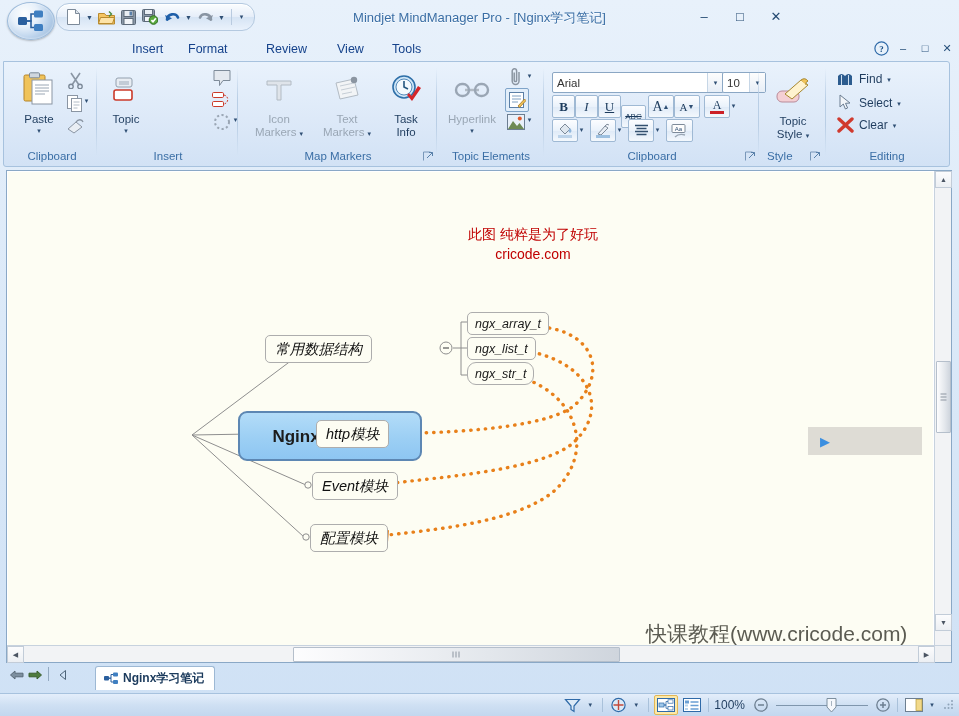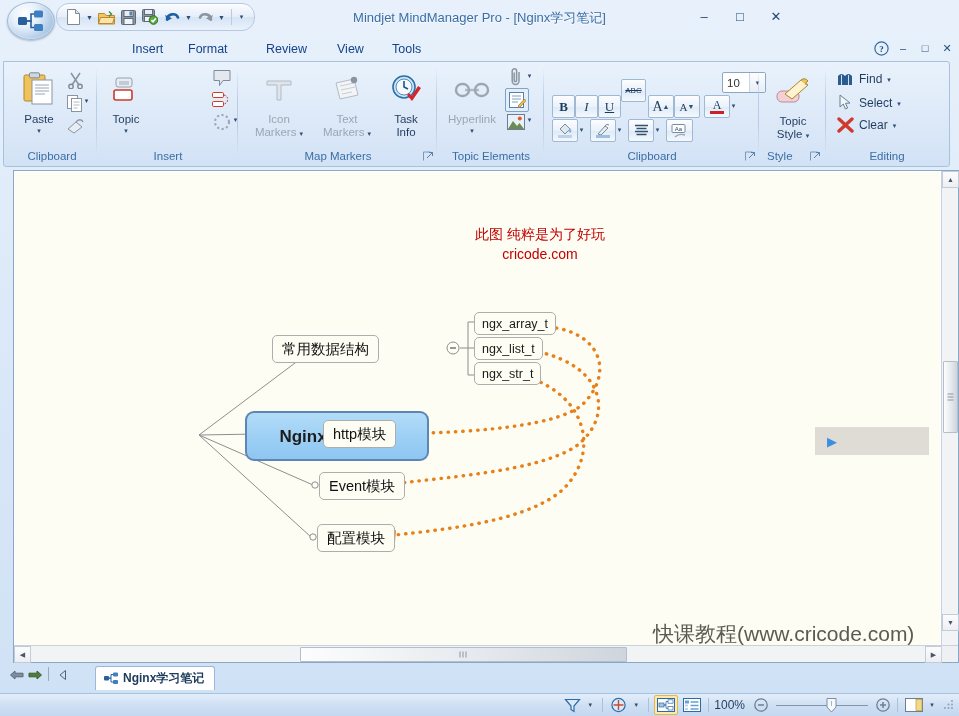--- a/index.html
+++ b/index.html
@@ -94,35 +94,35 @@
   .fbcaret{position:absolute;right:0;top:0;width:15px;height:100%;display:flex;align-items:center;justify-content:center;
     border-left:1px solid #c6d6e6;background:linear-gradient(180deg,#fdfdfd,#e7eef7);font-size:7px;color:#2f4f74;cursor:pointer;}
   .fbtn{position:absolute;height:21px;min-width:21px;border:1px solid #9fb9d4;border-radius:2px;
     background:linear-gradient(180deg,#fcfdff 0%,#eaf2fb 50%,#dfeaf7 51%,#f3f8fd 100%);
     display:flex;align-items:center;justify-content:center;cursor:pointer;color:#1b3a5c;}
 
   .editrow{position:absolute;display:flex;align-items:center;gap:5px;cursor:pointer;padding:1px 3px;border-radius:2px;}
   .editrow .etxt{font-size:12px;color:#1f3c5e;}
 
   
-  .docarea{position:absolute;left:13px;top:170px;width:944px;height:491px;
+  .docarea{position:absolute;left:6px;top:170px;width:944px;height:491px;
     background:#fff;border:1px solid #8aa8c6;}
   .canvas{position:absolute;left:1px;top:1px;width:925px;height:473px;background:#fdfdf3;overflow:hidden;}
   .vscroll{position:absolute;right:0;top:0;width:16px;height:474px;
     background:#f2f3f5;border-left:1px solid #c7d2de;}
   .hscroll{position:absolute;left:0;bottom:0;width:927px;height:16px;
     background:#f2f3f5;border-top:1px solid #c7d2de;}
   .sbarrow{position:absolute;display:flex;align-items:center;justify-content:center;
     background:linear-gradient(180deg,#fcfcfd,#eceff3);border:1px solid #c2ccd8;color:#4b5563;font-size:7px;cursor:pointer;}
   .sbthumb{position:absolute;background:linear-gradient(90deg,#fdfdfe,#e3e7ec 60%,#cfd5dd);
     border:1px solid #b5bfcb;border-radius:1px;cursor:pointer;}
   .corner{position:absolute;right:0;bottom:0;width:16px;height:16px;background:#eef0f3;border-left:1px solid #c7d2de;border-top:1px solid #c7d2de;}
 
   .node{position:absolute;background:#fdfdf3;border:1px solid #adadad;border-radius:5px;
-    display:flex;align-items:center;justify-content:flex-end;white-space:nowrap;cursor:pointer;}
+    display:flex;align-items:center;justify-content:flex-end;white-space:nowrap;cursor:pointer;font-style:italic;}
   .node.leaf{font-size:12.5px;color:#1a1a1a;padding:0 7px;height:21px;}
   .node.branch{font-size:14.5px;color:#111;padding:0 9px;height:26px;}
   .central{position:absolute;border-radius:9px;display:flex;align-items:center;justify-content:center;
     cursor:pointer;font-weight:bold;}
 
   .wmark{position:absolute;color:#c00000;font-size:14px;text-align:center;line-height:20px;white-space:nowrap;}
   .bigwmark{position:absolute;color:#5b5b52;font-size:21px;white-space:nowrap;}
   .taskpane{position:absolute;background:#dedcd5;display:flex;align-items:center;padding-left:12px;cursor:pointer;}
 
   
@@ -421,29 +421,33 @@
           </svg>
         </div>
         <div class="qatarrow" style="position:absolute;left:86px;top:47px;height:18px;">▾</div>
       </div>
       <div class="glabel">Topic Elements</div>
     </div>
     <div class="gsep" style="left:539px;"></div>
 
     <div class="rgroup" style="left:542px;width:212px;">
       <div class="gbody">
+        <div class="fontbox" style="left:6px;top:8px;width:166px;">
+          <span>Arial</span>
+          <span class="fbcaret">▾</span>
+        </div>
         <div class="fontbox" style="left:176px;top:8px;width:38px;">
           <span>10</span>
           <span class="fbcaret">▾</span>
         </div>
 
         <div class="fbtn" style="left:6px;top:31px;width:21px;font-weight:bold;font-family:'Liberation Serif',serif;font-size:13px;">B</div>
         <div class="fbtn" style="left:29px;top:31px;width:21px;font-style:italic;font-family:'Liberation Serif',serif;font-size:13px;">I</div>
         <div class="fbtn" style="left:52px;top:31px;width:21px;text-decoration:underline;font-family:'Liberation Serif',serif;font-size:13px;">U</div>
-        <div class="fbtn" style="left:75px;top:15px;width:23px;text-decoration:line-through;font-size:8px;">ABC</div>
+        <div class="fbtn" style="left:75px;top:41px;width:23px;text-decoration:line-through;font-size:8px;">ABC</div>
         <div class="fbtn" style="left:102px;top:31px;width:24px;">
           <span style="font-family:'Liberation Serif',serif;font-size:14px;">A</span>
             <span style="font-size:7px;color:#2f4f74;">▲</span>
         </div>
         <div class="fbtn" style="left:128px;top:31px;width:24px;">
           <span style="font-family:'Liberation Serif',serif;font-size:11px;">A</span>
             <span style="font-size:7px;color:#2f4f74;">▼</span>
         </div>
         <div class="fbtn" style="left:158px;top:31px;width:24px;flex-direction:column;gap:0;">
           <span style="font-family:'Liberation Serif',serif;font-size:12px;line-height:12px;">A</span>
@@ -619,21 +623,21 @@
       <div class="node branch" style="left:302px;top:352px;">
         <span>配置模块</span>
       </div>
 
       <div class="node leaf" style="left:459px;top:140px;">
         <span>ngx_array_t</span>
       </div>
       <div class="node leaf" style="left:459px;top:165px;">
         <span>ngx_list_t</span>
       </div>
-      <div class="node leaf" style="left:459px;top:190px;">
+      <div class="node leaf" style="left:459px;top:190px;border-radius:9px;">
         <span>ngx_str_t</span>
       </div>
 
       <div class="taskpane" style="left:800px;top:255px;width:102px;height:28px;">
         <span style="color:#3b8fe0;font-size:13px;">▶</span>
       </div>
 
       <div class="bigwmark" style="left:638px;top:448px;">快课教程(www.cricode.com)</div>
     </div>
 

